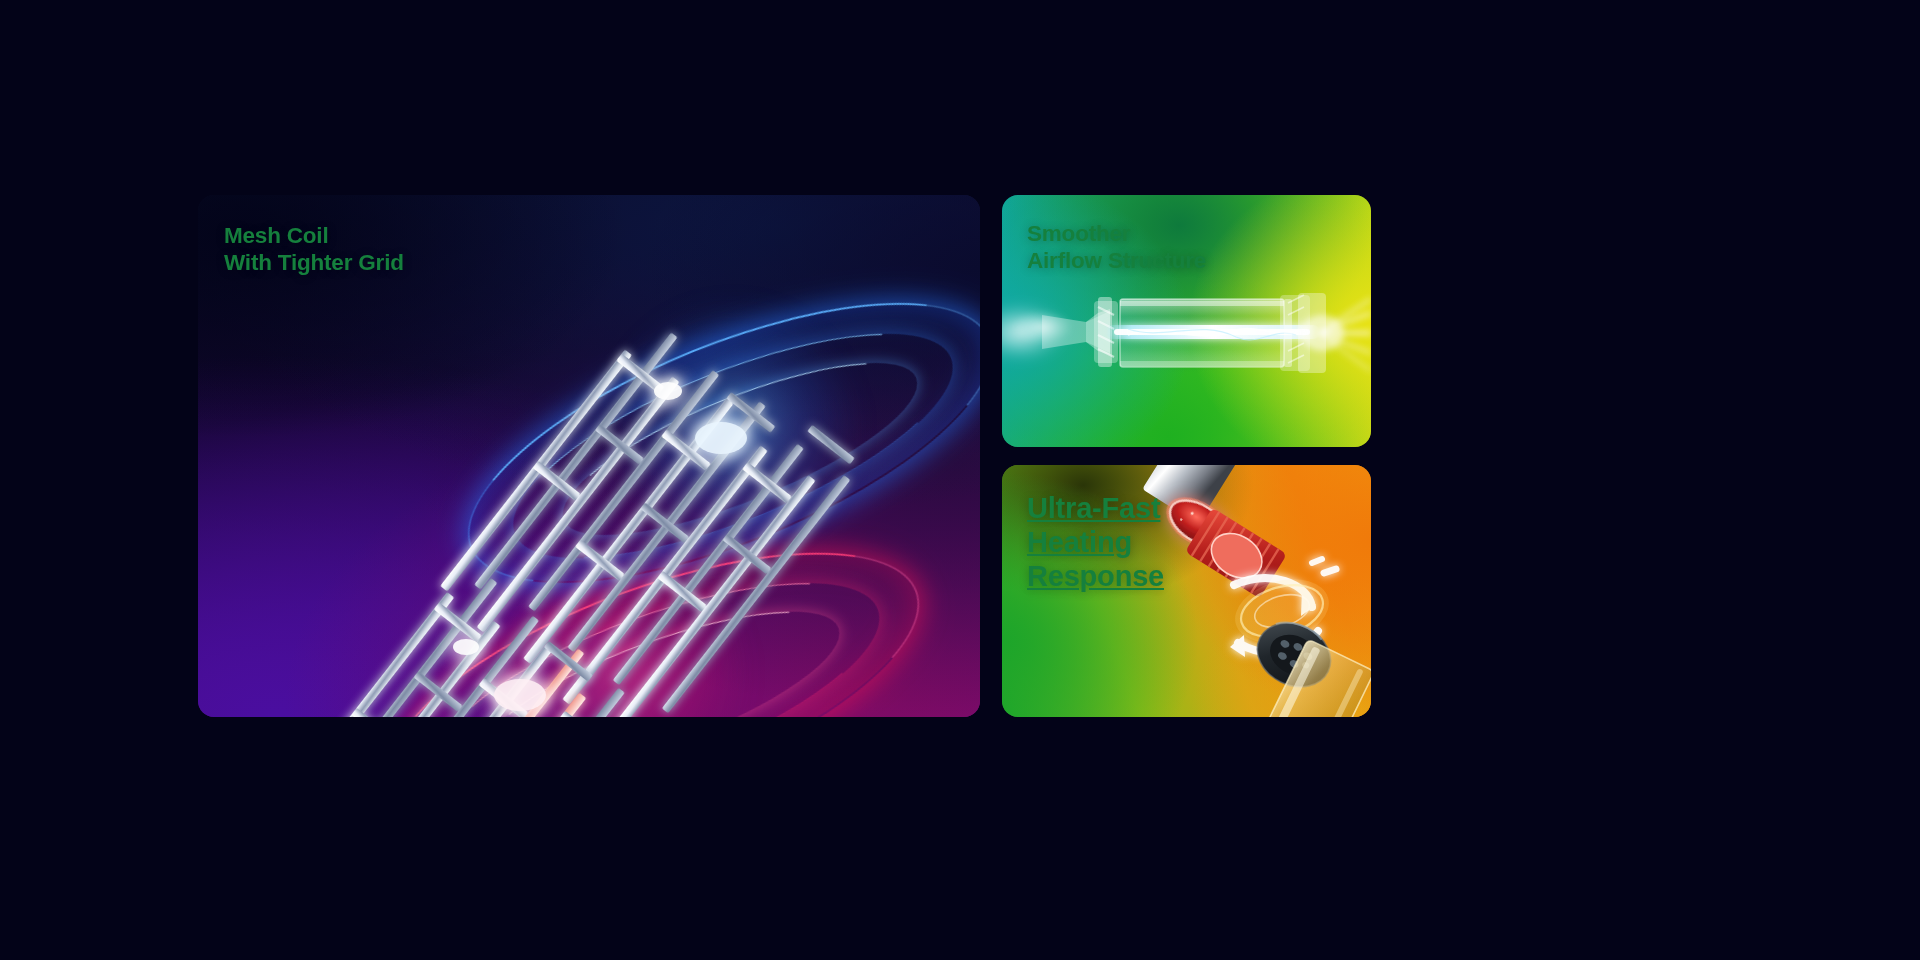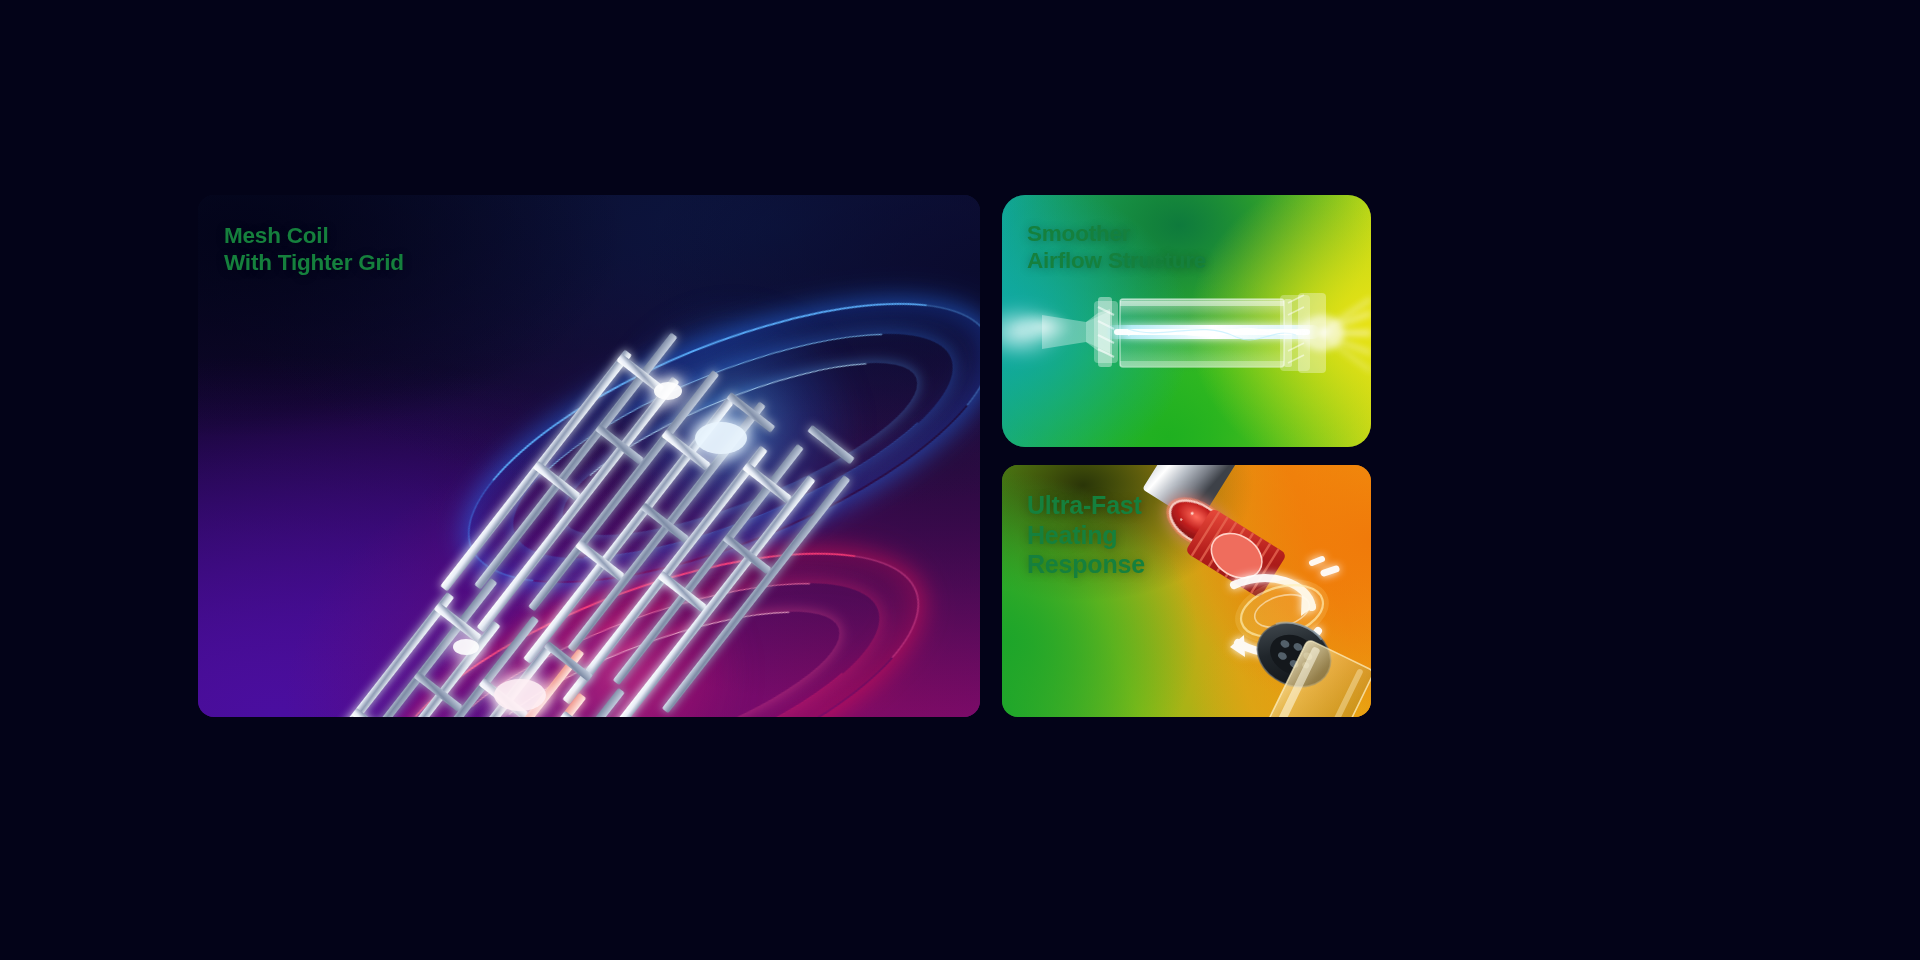--- a/index.html
+++ b/index.html
@@ -31,37 +31,37 @@
   }
 
   .card {
     position:relative;
     border-radius:16px;
     overflow:hidden;
     isolation:isolate;
   }
 
   .card-main { grid-column:1; grid-row:1 / span 2; }
-  .card-air  { grid-column:2; grid-row:1;border-radius:23px; }
+  .card-air  { grid-column:2; grid-row:1; }
   .card-heat { grid-column:2; grid-row:2; }
 
   
   .title {
     position:absolute;
     z-index:40;
     color:#15803d;
     font-weight:700;
     letter-spacing:-0.2px;
     line-height:1.18;
     white-space:pre-line;
     text-shadow:0 1px 10px rgba(0,0,0,.28);
   }
   .card-main .title { left:26px; top:28px; font-size:22.5px; }
   .card-air  .title { left:25px; top:26px; font-size:22.5px; }
-  .card-heat .title { left:25px; top:26px; font-size:25px; }
+  .card-heat .title { left:25px; top:26px; font-size:29px;text-decoration:underline; }
 
   
   .main-bg {
     position:absolute; inset:0;
     background:
       radial-gradient(130% 95% at 74% 6%,  #0c1640 0%, rgba(12,22,64,0) 58%),
       radial-gradient(110% 80% at 96% 50%, #2a0a3e 0%, rgba(42,10,62,0) 62%),
       radial-gradient(120% 95% at 88% 96%, #7d0b64 0%, rgba(125,11,100,0) 64%),
       radial-gradient(125% 105% at 10% 100%, #4a0ea0 0%, rgba(74,14,160,0) 66%),
       linear-gradient(168deg, #060a22 0%, #12052c 34%, #38086c 66%, #6c0a7e 100%);

